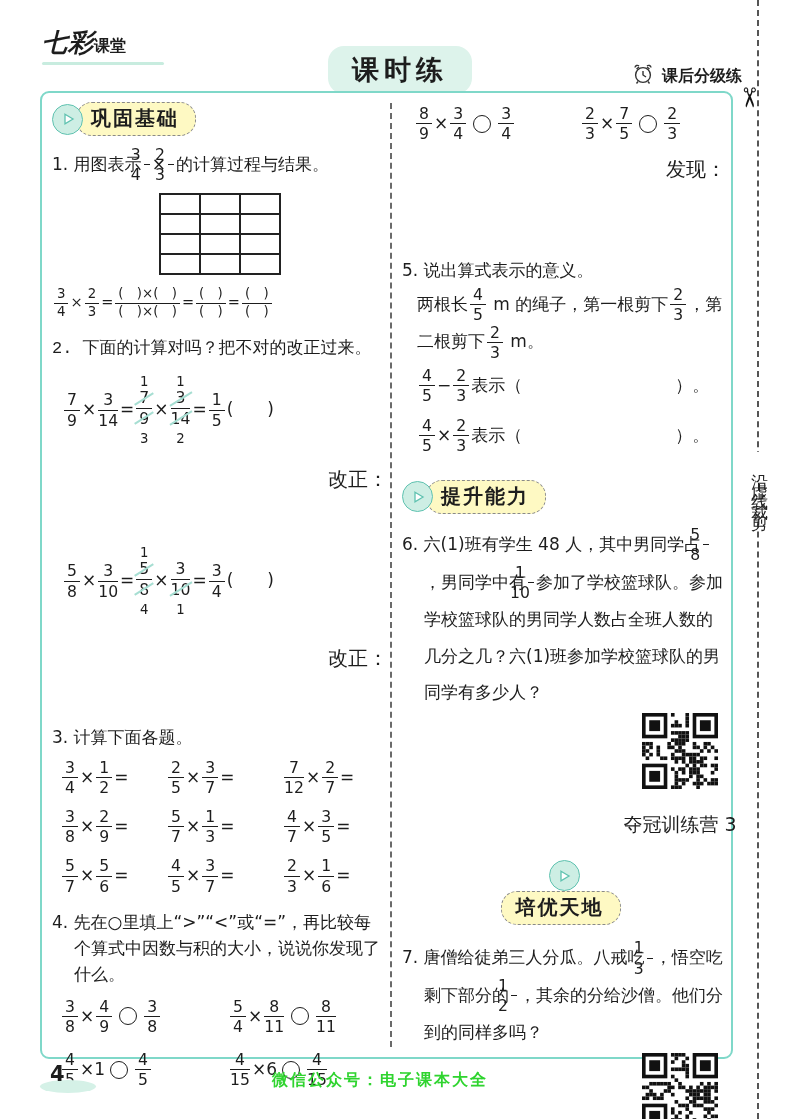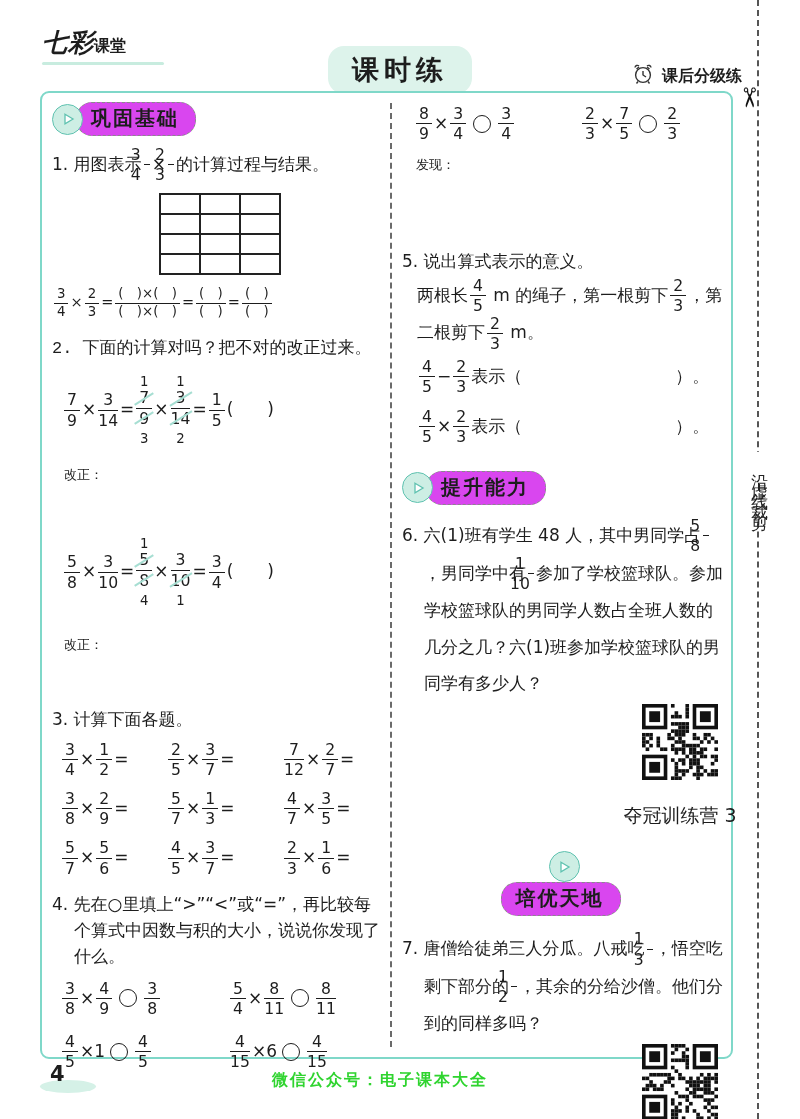--- a/index.html
+++ b/index.html
@@ -33,28 +33,28 @@
   .col-left  { left:10px;  width:336px; }
   .col-right { left:360px; width:324px; }
 
   
   .sec-header { display:flex; align-items:center; position:relative; margin-top:9px; }
   .play-circle { width:31px; height:31px; border-radius:50%; background:#cdeee4;
     border:1.6px solid #5fc2b0; display:inline-flex; align-items:center;
     justify-content:center; z-index:1; }
   .sec-pill { display:inline-block; margin-left:-7px; padding:2px 16px 3px 14px;
     border:1.3px dashed #8a8a8a; border-radius:16px; font-weight:bold; font-size:20px;
-    background:#d946ef; letter-spacing:2px; }
+    background:#fef9c3; letter-spacing:2px; }
 
   
   .para { font-size:17px; line-height:1.55; }
   .hang { padding-left:22px; text-indent:-22px; }
   .ind  { padding-left:15px; }
   .rich { line-height:2.15; }
-  .fix  { font-size:13px; margin-left:12px; }
+  .fix  { font-size:20px; margin-left:12px;text-align:right; }
 
   
   .tkn { white-space:pre-wrap; }
   .frac { display:inline-block; text-align:center; vertical-align:middle;
     line-height:1.1; margin:0 2px; font-size:0.92em; }
   .frac .num { display:block; border-bottom:1.4px solid #1d1d1d; padding:0 3px 1px; }
   .frac .den { display:block; padding-top:1px; }
   .cmp-circle { display:inline-block; width:18px; height:18px; border:1.5px solid #1d1d1d;
     border-radius:50%; vertical-align:middle; margin:0 5px; }
   .cfrac { display:inline-block; text-align:center; vertical-align:middle; margin:0 2px; }

